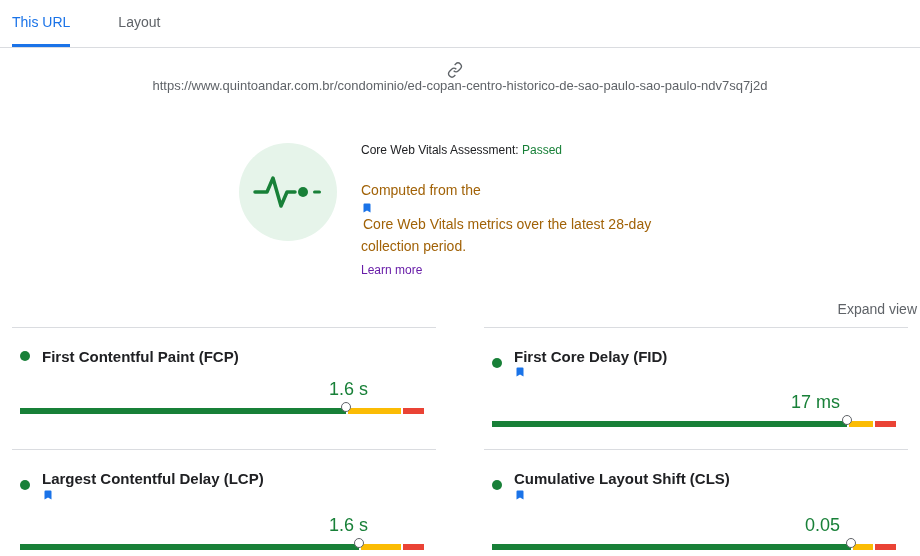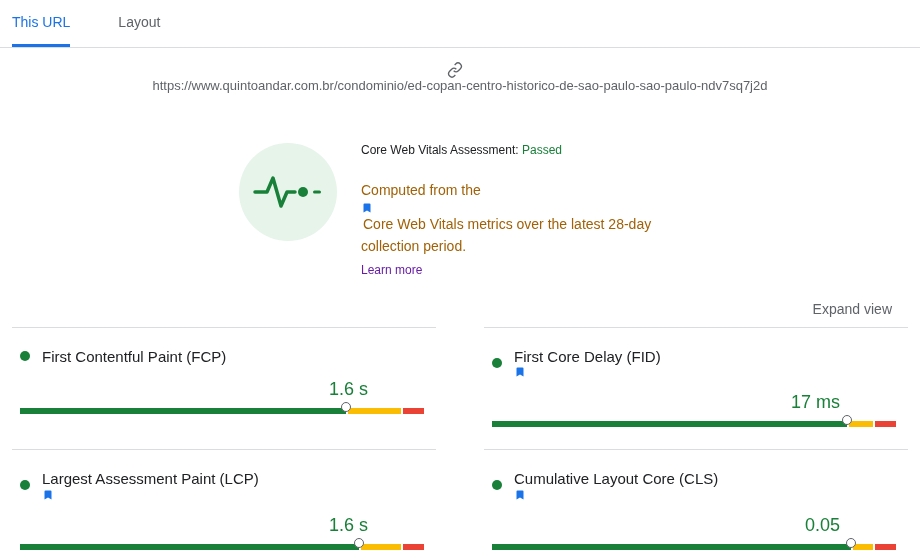--- a/index.html
+++ b/index.html
@@ -14,28 +14,28 @@
     
     .assessment { display: flex; align-items: flex-start; justify-content: center; padding: 36px 0 24px; gap: 24px; }
     .pulse-badge { width: 98px; height: 98px; border-radius: 50%; background: #e6f4ea; display: flex; align-items: center; justify-content: center; flex-shrink: 0; }
     .assessment-text { max-width: 320px; }
     .assessment-title { font-size: 12px; font-weight: 400; color: #202124; margin-bottom: 23px; }
     .assessment-title .status { color: #188038; }
     .assessment-desc { font-size: 14px; color: #a16207; line-height: 1.5; }
     .assessment-desc .bookmark-inline { vertical-align: middle; margin: 0 2px; }
     .learn-more { display: block; margin-top: 6px; color: #681da8; font-size: 12px; text-decoration: none; }
     
-    .expand-row { display: flex; justify-content: flex-end; padding: 0 28px 10px; }
+    .expand-row { display: flex; justify-content: flex-end; padding: 0 3px 10px; }
     .expand-link { font-size: 14px; color: #5f6368; cursor: pointer; }
     
     .metrics-grid { display: grid; grid-template-columns: 1fr 1fr; column-gap: 48px; padding: 0 12px 20px; }
     .metric { border-top: 1px solid #dadce0; padding: 20px 8px 18px; }
     .metric-header { display: flex; align-items: center; gap: 12px; margin-bottom: 14px; }
     .dot { width: 10px; height: 10px; border-radius: 50%; background: #188038; flex-shrink: 0; }
-    .metric-name { font-size: 15px; color: #202124; }
+    .metric-name { font-size: 15px; color: #202124; font-weight: bold; }
     .metric-name .bookmark-inline { margin-left: 6px; vertical-align: middle; }
     .metric-value-row { display: flex; justify-content: flex-end; padding-right: 60px; margin-bottom: 4px; }
     .metric-value { font-size: 18px; color: #188038; }
     
     .bar-wrap { position: relative; height: 14px; }
     .bar { display: flex; height: 6px; width: 100%; gap: 2px; position: absolute; top: 4px; }
     .seg { height: 6px; }
     .seg.green { background: #188038; }
     .seg.amber { background: #fbbc04; }
     .seg.red { background: #ea4335; }
@@ -136,21 +136,21 @@
         <div class="seg red" style="width:5%"></div>
       </div>
       <div class="marker" style="left:87%"></div>
     </div>
   </div>
 
   <div class="metric metric-bottom-border">
     <div class="metric-header">
       <span class="dot"></span>
       <span class="metric-name">
-        <span>Largest Assessment Paint (LCP)</span>
+        <span>Largest Contentful Delay (LCP)</span>
         <span class="bookmark-inline">
           <svg width="12" height="12" viewBox="0 0 24 24" fill="#1a73e8">
               <path d="M17 3H7a2 2 0 0 0-2 2v16l7-4 7 4V5a2 2 0 0 0-2-2z"></path>
             </svg>
         </span>
       </span>
     </div>
     <div class="metric-value-row">
         <span class="metric-value">1.6 s</span>
       </div>
@@ -161,21 +161,21 @@
         <div class="seg red" style="width:5%"></div>
       </div>
       <div class="marker" style="left:83%"></div>
     </div>
   </div>
 
   <div class="metric metric-bottom-border">
     <div class="metric-header">
       <span class="dot"></span>
       <span class="metric-name">
-        <span>Cumulative Layout Core (CLS)</span>
+        <span>Cumulative Layout Shift (CLS)</span>
         <span class="bookmark-inline">
           <svg width="12" height="12" viewBox="0 0 24 24" fill="#1a73e8">
               <path d="M17 3H7a2 2 0 0 0-2 2v16l7-4 7 4V5a2 2 0 0 0-2-2z"></path>
             </svg>
         </span>
       </span>
     </div>
     <div class="metric-value-row">
         <span class="metric-value">0.05</span>
       </div>

